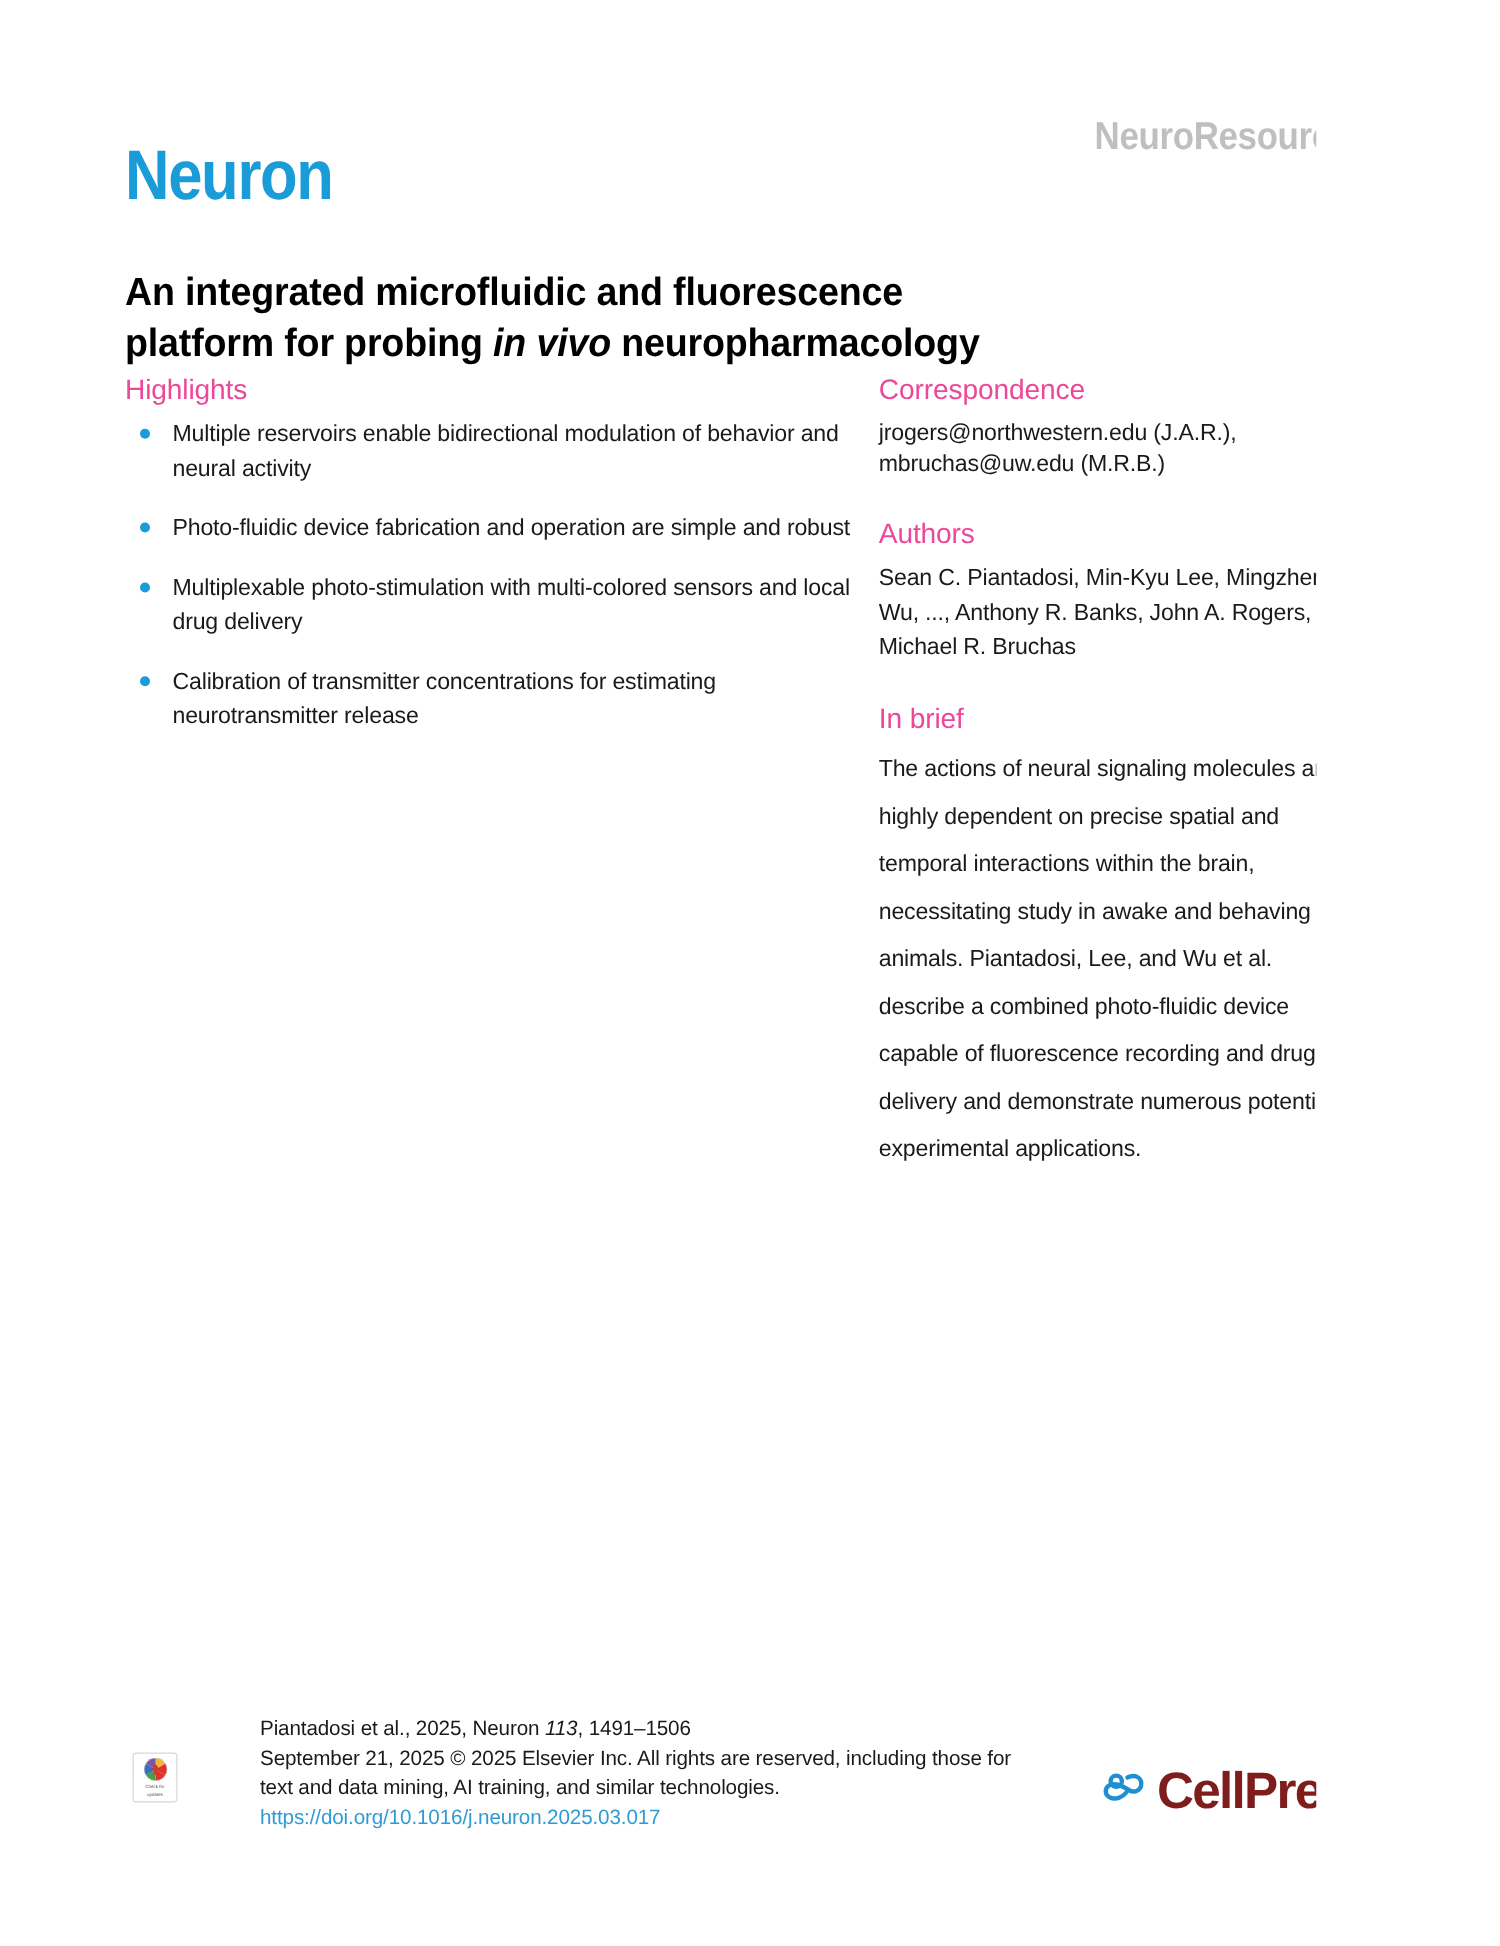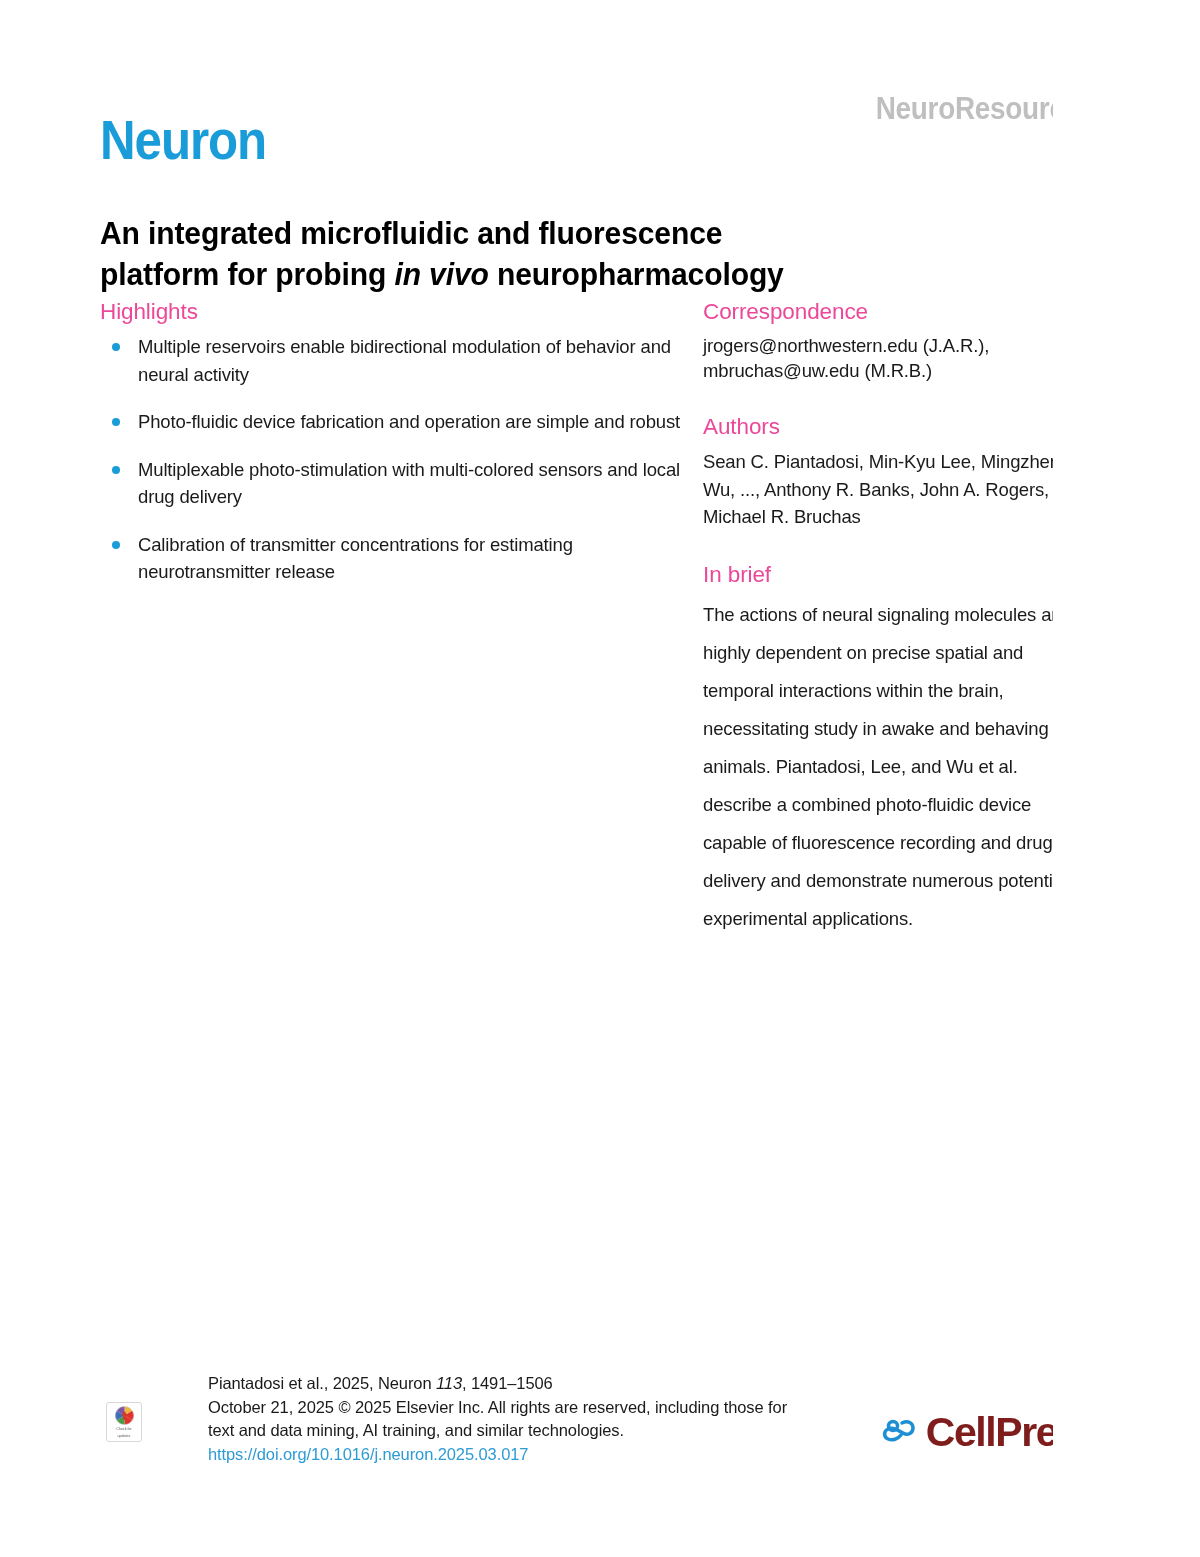--- a/index.html
+++ b/index.html
@@ -281,21 +281,21 @@
           <path d="M13 20 L20 11 L27 20 L23 20 L23 29 L17 29 L17 20 Z" fill="#D23A2E"></path>
           <circle cx="20" cy="20" r="19" fill="none" stroke="#CCCCCC" stroke-width="1"></circle>
         </svg>
       </div>
       <div class="cm-label">Check for</div>
       <div class="cm-label">updates</div>
     </div>
 
     <div class="footer-text">
       <div><span>Piantadosi et al., 2025, Neuron </span><span class="ital">113</span><span>, 1491–1506</span></div>
-      <div>October 21, 2025 © 2025 Elsevier Inc. All rights are reserved, including those for</div>
+      <div>September 21, 2025 © 2025 Elsevier Inc. All rights are reserved, including those for</div>
       <div>text and data mining, AI training, and similar technologies.</div>
       <div><a class="doi-link" href="#">https://doi.org/10.1016/j.neuron.2025.03.017</a></div>
     </div>
 
     <div class="cellpress">
       <span>
         <svg width="34" height="30" viewBox="0 0 68 60" aria-hidden="true">
           <g fill="none" stroke="#1F8FD3" stroke-width="7" stroke-linecap="round">
             <path d="M40 14 C52 8 62 14 62 24 C62 34 52 40 42 34 C32 28 22 22 12 26 C3 30 3 42 12 46 C21 50 32 46 38 38"></path>
           </g>

